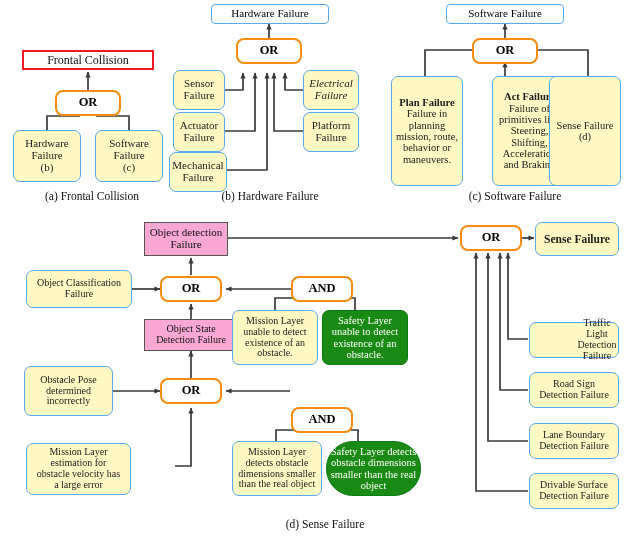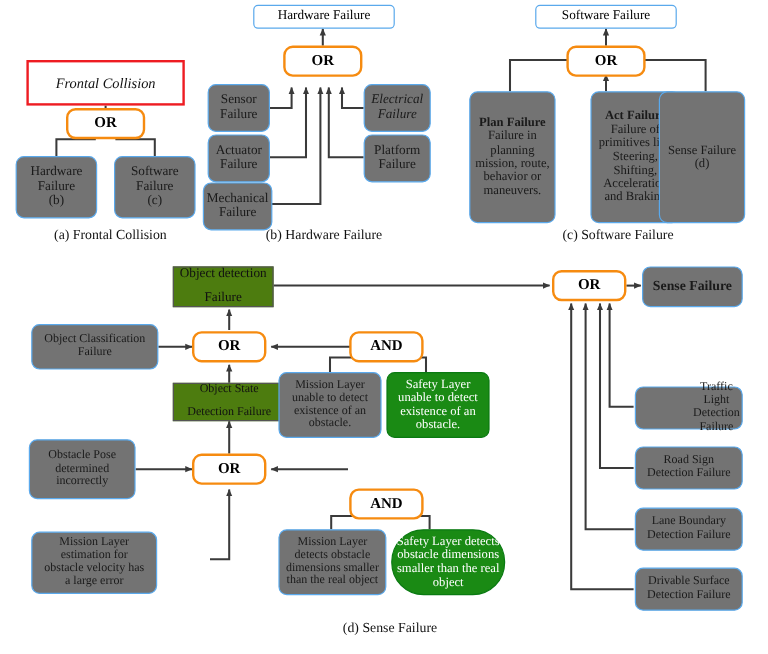--- a/index.html
+++ b/index.html
@@ -4,32 +4,32 @@
 <style>
   html,body{margin:0;padding:0;background:#ffffff;}
   body{width:640px;height:545px;position:relative;overflow:hidden;
        font-family:"Liberation Serif","DejaVu Serif",serif;color:#000;}
   #canvas{position:absolute;left:0;top:0;width:640px;height:545px;}
   svg.wires{position:absolute;left:0;top:0;width:640px;height:545px;overflow:visible;}
   .node{position:absolute;box-sizing:border-box;display:flex;align-items:center;
         justify-content:center;text-align:center;line-height:1.08;}
   .node span{display:block;padding:0 2px;}
   
-  .blue{border:1.4px solid #5aa9ec;border-radius:7px;background:#737373;
+  .blue{border:1.4px solid #5aa9ec;border-radius:7px;background:#fef9c3;
         color:#1a1a1a;font-size:11px;}
   
   .green{border:1.4px solid #0a7a12;border-radius:7px;background:#1a8a14;
          color:#ffffff;font-size:10.5px;}
   
   .gate{border:2.6px solid #f68b10;border-radius:8px;background:#ffffff;
         font-weight:bold;font-size:12.5px;color:#000;}
   
   .red{border:2.2px solid #ee1c22;background:#ffffff;font-size:12px;color:#111;}
   
-  .gray{border:1.4px solid #555555;background:#4d7c0f;font-size:11px;color:#111;justify-content:space-between;}
+  .gray{border:1.4px solid #555555;background:#f9a8d4;font-size:11px;color:#111;}
   
   .blue-flat{border:1.4px solid #5aa9ec;border-radius:4px;background:#fff;font-size:11px;}
   .bold{font-weight:bold;}
   .caption{position:absolute;font-size:11.5px;color:#111;text-align:center;}
   .sf-label{font-weight:bold;font-size:11.5px;}
 </style>
 </head>
 <body>
 
 <div id="canvas">
@@ -84,21 +84,21 @@
 
       <path d="M522,238 L534,238"></path>
 
       <path d="M528,390 L500,390 L500,253"></path>
       <path d="M528,441 L488,441 L488,253"></path>
       <path d="M528,491 L476,491 L476,253"></path>
       <path d="M528,339 L508,339 L508,253"></path>
     </g>
   </svg>
 
-  <div class="node red" style="left:22px;top:50px;width:132px;height:38px;font-style:italic;">
+  <div class="node red" style="left:22px;top:50px;width:132px;height:20px;">
     <span>Frontal Collision</span>
   </div>
 
   <div class="node gate" style="left:55px;top:90px;width:66px;height:26px;">
     <span>OR</span>
   </div>
 
   <div class="node blue" style="left:13px;top:130px;width:68px;height:52px;flex-direction:column;">
     <span>Hardware</span>
     <span>Failure</span>

